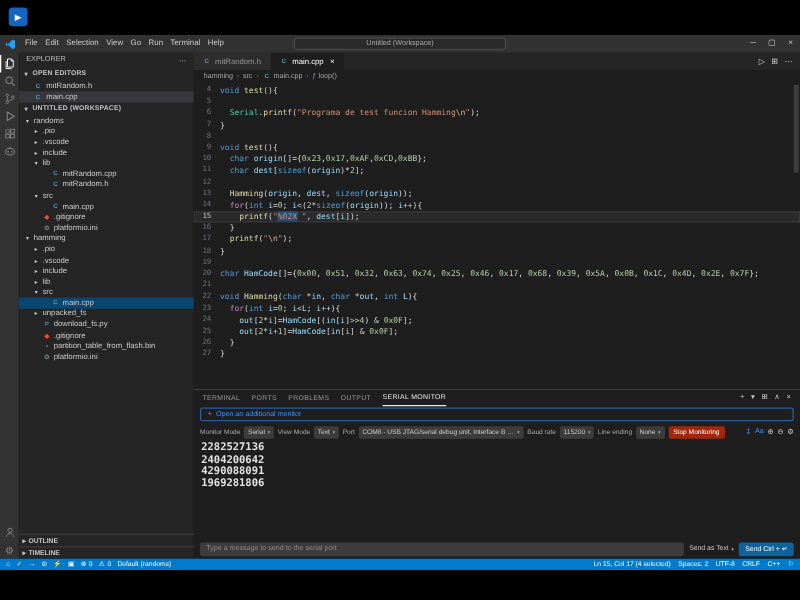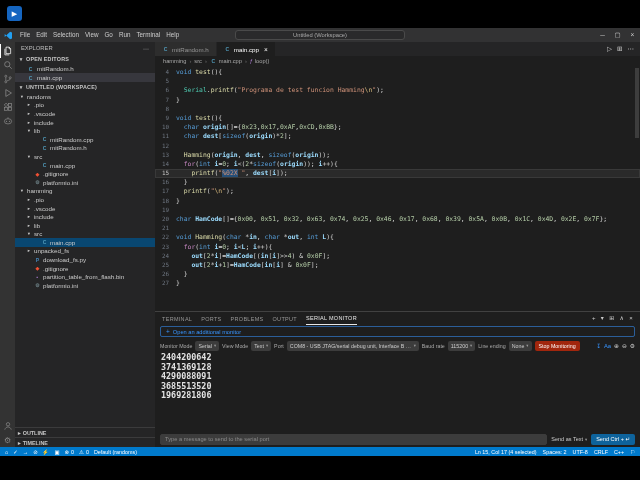--- a/index.html
+++ b/index.html
@@ -65,21 +65,21 @@
   .bfn{color:#b180d7;font-size:5.5px;}
 
   .code{flex:1;position:relative;overflow:hidden;background:#1e1e1e;
     font-family:"DejaVu Sans Mono",monospace;font-size:6.4px;line-height:9.2px;padding-top:2px;}
   .cl{display:flex;height:9.2px;white-space:pre;}
   .cl.cur{background:rgba(255,255,255,0.055);box-shadow:inset 0 0 0 1px rgba(255,255,255,0.07);}
   .gut{width:21px;flex:none;text-align:right;padding-right:7px;color:#6e7681;font-size:5.9px;}
   .cl.cur .gut{color:#c6c6c6;}
   .lc{white-space:pre;color:#d4d4d4;}
   .tk-kw{color:#569cd6;} .tk-ctrl{color:#c586c0;} .tk-fn{color:#dcdcaa;} .tk-type{color:#4ec9b0;}
-  .tk-var{color:#9cdcfe;font-weight:bold;} .tk-num{color:#b5cea8;} .tk-str{color:#ce9178;} .tk-esc{color:#d7ba7d;}
+  .tk-var{color:#9cdcfe;} .tk-num{color:#b5cea8;} .tk-str{color:#ce9178;} .tk-esc{color:#d7ba7d;}
   .tk-pun{color:#d4d4d4;} .tk-txt{color:#d4d4d4;} .tk-sel{background:#264f78;}
   .ed-scroll{position:absolute;right:1px;top:2px;width:4px;height:70px;background:rgba(121,121,121,0.35);}
 
   
   .panel{height:136px;border-top:1px solid #414141;display:flex;flex-direction:column;background:#1e1e1e;flex:none;}
   .ptabs{height:13px;display:flex;align-items:stretch;padding:0 7px;gap:9px;font-size:5.5px;color:#969696;
     letter-spacing:0.3px;flex:none;}
   .ptab{display:flex;align-items:center;}
   .ptab.active{color:#e7e7e7;border-bottom:1px solid #e7e7e7;}
   .ptab-actions{margin-left:auto;display:flex;align-items:center;gap:5px;color:#cccccc;font-size:6px;}
@@ -465,24 +465,23 @@
           <span class="stopbtn">Stop Monitoring</span>
           <span class="smicons">
               <span class="smicon on">↧</span>
               <span class="smicon on">Aa</span>
               <span class="smicon">⊕</span>
               <span class="smicon">⊖</span>
               <span class="smicon">⚙</span>
             </span>
         </div>
         <div class="smout">
+            <div class="sline">2282527136</div>
             <div class="sline">2404200642</div>
-            <div class="sline">3741369128</div>
             <div class="sline">4290088091</div>
-            <div class="sline">3685513520</div>
             <div class="sline">1969281806</div>
           </div>
         <div class="sminput-row">
           <input class="sminput" placeholder="Type a message to send to the serial port" style="">
           <span class="sendas">
             <span>Send as Text</span>
             <span class="car">▾</span>
           </span>
           <span class="sendbtn">Send Ctrl + ↵</span>
         </div>

